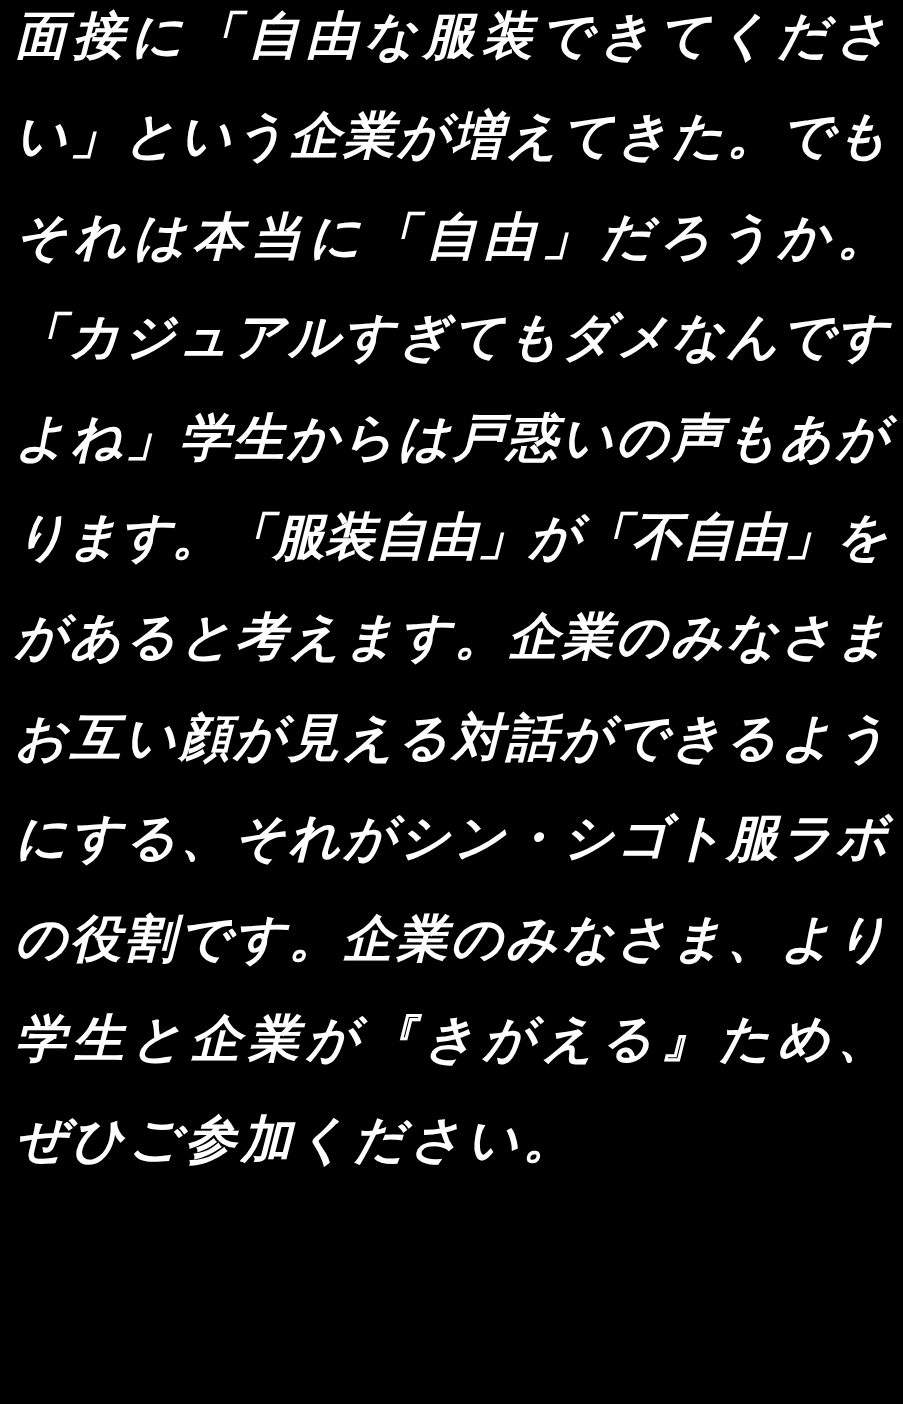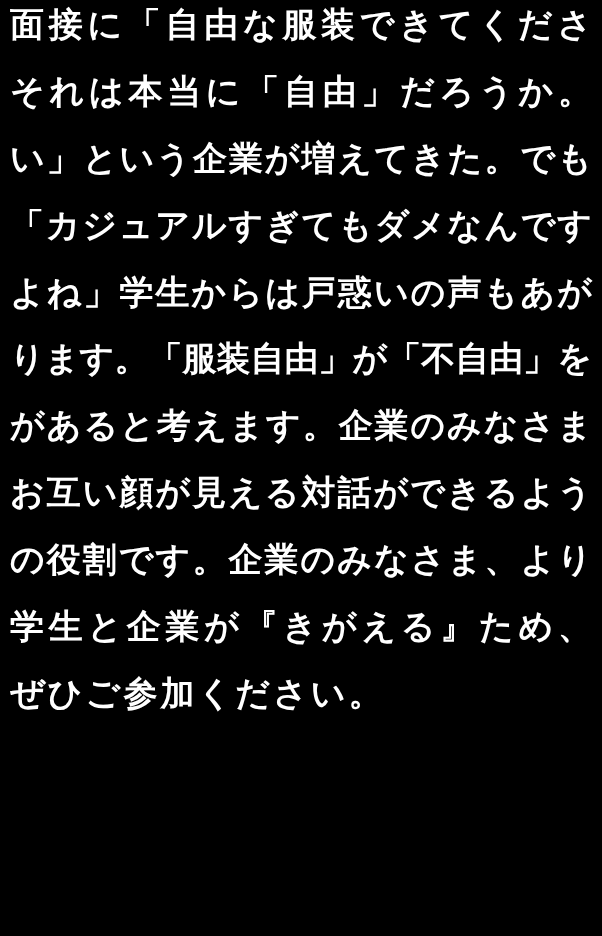--- a/index.html
+++ b/index.html
@@ -8,20 +8,21 @@
     height: 936px;
     background: #000000;
     overflow: hidden;
   }
   .poster {
     width: 602px;
     height: 936px;
     background: #000000;
     padding: 0 10px;
     overflow: hidden;
+    font-style: italic;
   }
   .paragraph {
     margin-top: -9px;
   }
   .line {
     color: #ffffff;
     font-family: "DejaVu Sans", sans-serif;
     font-weight: 700;
     font-size: 34px;
     height: 66.9px;
@@ -36,24 +37,25 @@
     text-align-last: left;
     letter-spacing: 3px;
   }
 </style>
 </head>
 <body>
 
 <main class="poster">
   <div class="paragraph">
       <div class="line">面接に「自由な服装できてくださ</div>
+      <div class="line">い」という企業が増えてきた。でも</div>
       <div class="line">それは本当に「自由」だろうか。</div>
-      <div class="line">い」という企業が増えてきた。でも</div>
       <div class="line">「カジュアルすぎてもダメなんです</div>
       <div class="line">よね」学生からは戸惑いの声もあが</div>
       <div class="line">ります。「服装自由」が「不自由」を</div>
       <div class="line">があると考えます。企業のみなさま</div>
       <div class="line">お互い顔が見える対話ができるよう</div>
+      <div class="line">にする、それがシン・シゴト服ラボ</div>
       <div class="line">の役割です。企業のみなさま、より</div>
       <div class="line">学生と企業が『きがえる』ため、</div>
       <div class="line line-last">ぜひご参加ください。</div>
     </div>
 </main>
 
 </body></html>

